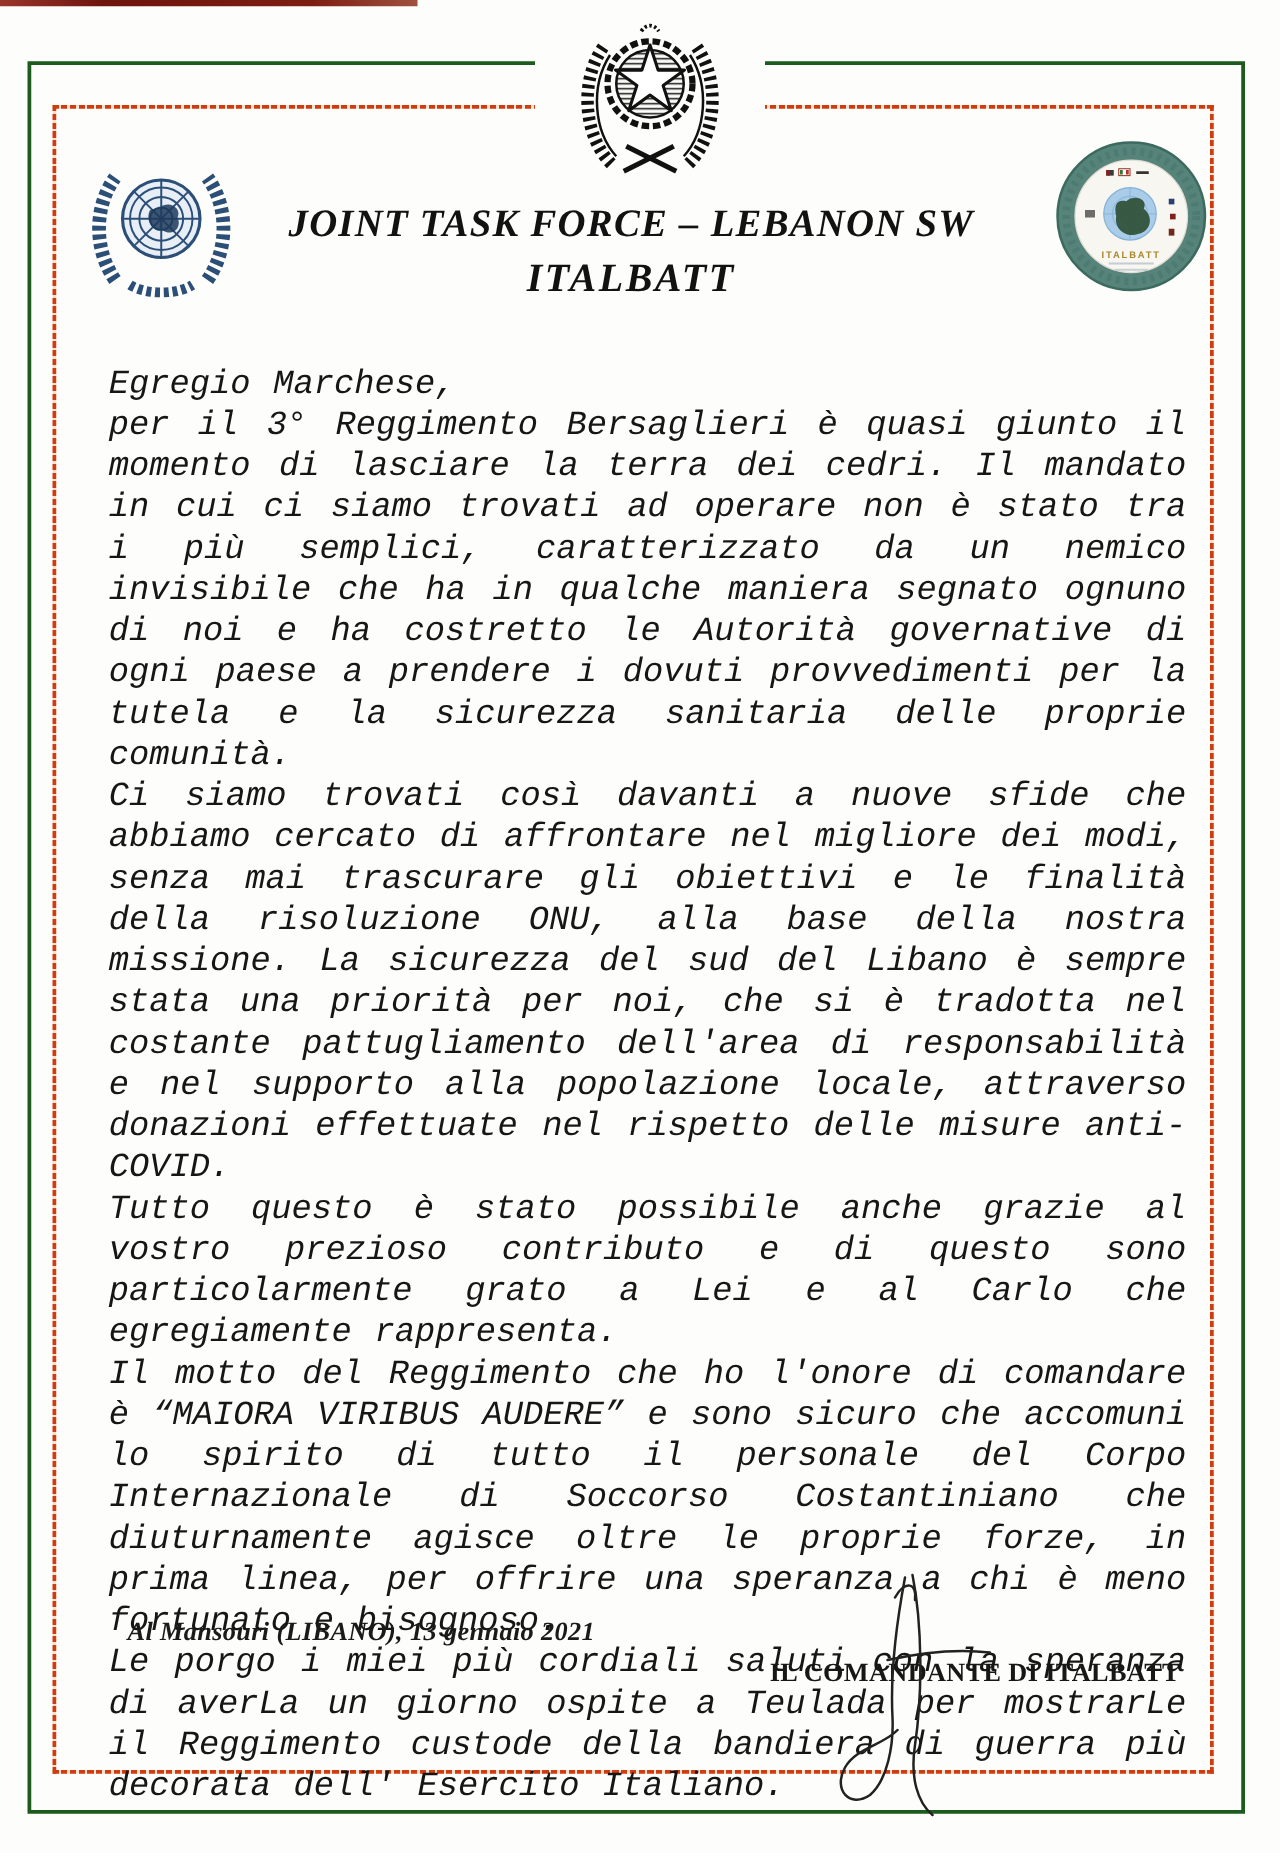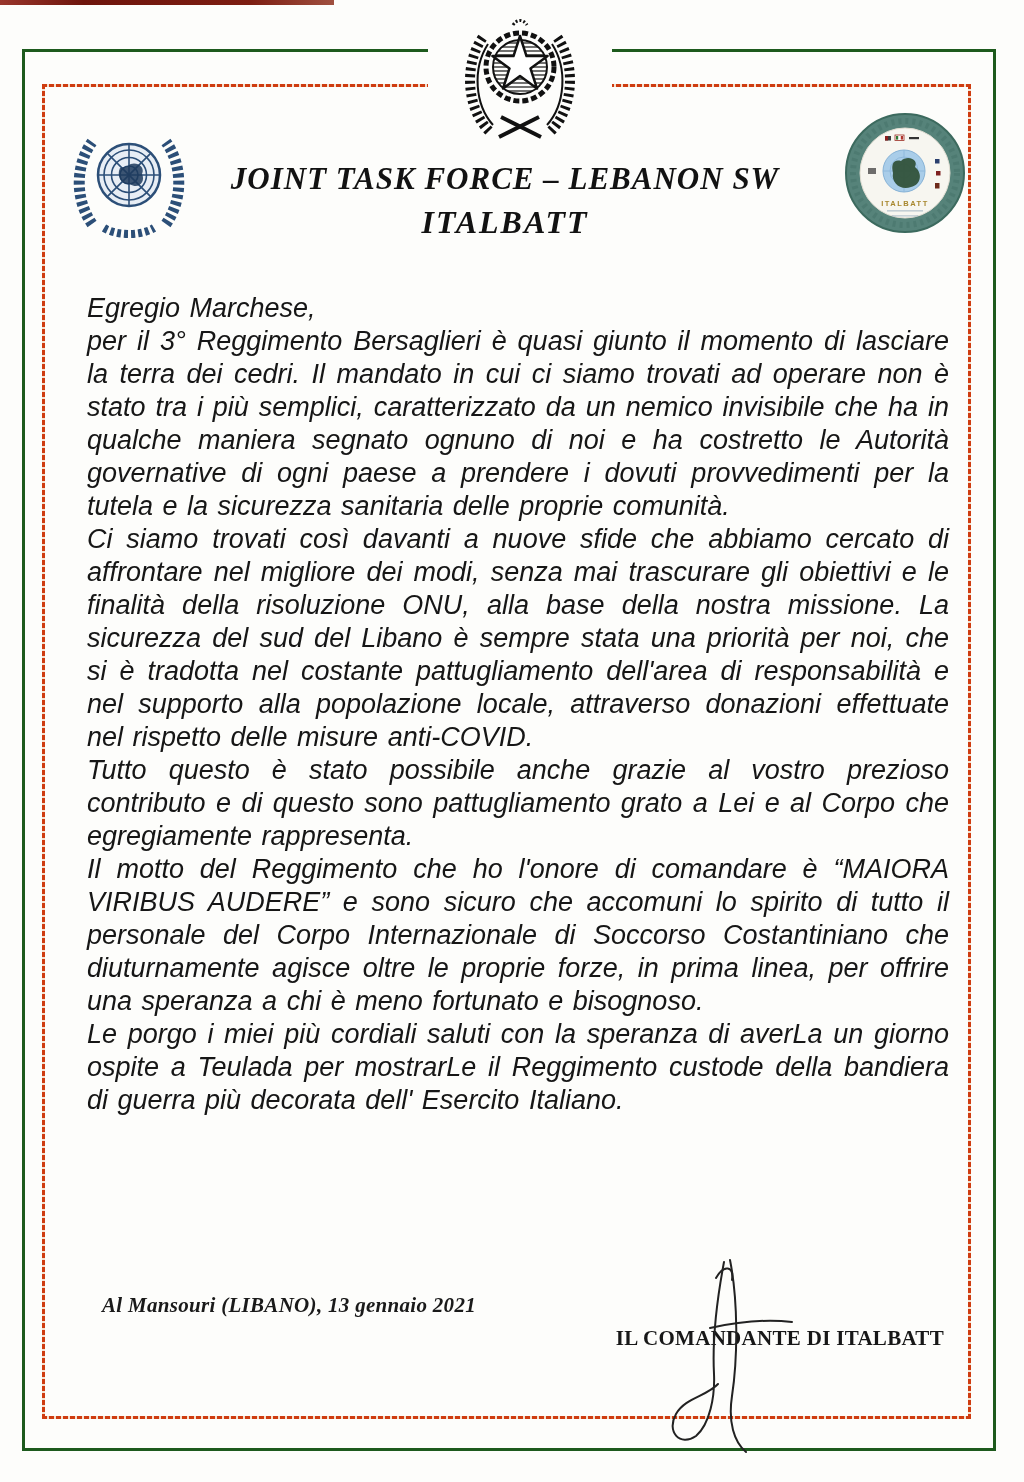--- a/index.html
+++ b/index.html
@@ -32,21 +32,21 @@
   .title-line1{
     font:bold italic 31px/42px "Liberation Serif", serif;letter-spacing:1px;
     white-space:nowrap;
     text-align:center;
   }
   .title-line2{
     font:bold italic 32px/44px "Liberation Serif", serif;letter-spacing:2px;
   }
   .letter-body{
     position:absolute;left:87px;top:292px;width:862px;z-index:2;
-    font-style:italic;font-family:Liberation Sans, sans-serif;
+    font-style:italic;font-family:Liberation Mono, monospace;
     font-size:27px;line-height:33px;color:#161616;
     text-align:justify;word-spacing:2px;
   }
   .letter-body p{margin:0;}
   .dateline{
     position:absolute;left:102px;top:1292px;z-index:2;
     font:bold italic 21px/26px "Liberation Serif", serif;color:#1a1a1a;
     letter-spacing:.3px;
   }
   .sig-block{
@@ -133,21 +133,21 @@
 
 <div class="title-block">
   <div class="title-line1">JOINT TASK FORCE – LEBANON SW</div>
   <div class="title-line2">ITALBATT</div>
 </div>
 
 <div class="letter-body">
   <p>Egregio Marchese,</p>
   <p>per il 3° Reggimento Bersaglieri è quasi giunto il momento di lasciare la terra dei cedri. Il mandato in cui ci siamo trovati ad operare non è stato tra i più semplici, caratterizzato da un nemico invisibile che ha in qualche maniera segnato ognuno di noi e ha costretto le Autorità governative di ogni paese a prendere i dovuti provvedimenti per la tutela e la sicurezza sanitaria delle proprie comunità.</p>
   <p>Ci siamo trovati così davanti a nuove sfide che abbiamo cercato di affrontare nel migliore dei modi, senza mai trascurare gli obiettivi e le finalità della risoluzione ONU, alla base della nostra missione. La sicurezza del sud del Libano è sempre stata una priorità per noi, che si è tradotta nel costante pattugliamento dell'area di responsabilità e nel supporto alla popolazione locale, attraverso donazioni effettuate nel rispetto delle misure anti-COVID.</p>
-  <p>Tutto questo è stato possibile anche grazie al vostro prezioso contributo e di questo sono pattugliamento grato a Lei e al Corpo che egregiamente rappresenta.</p>
+  <p>Tutto questo è stato possibile anche grazie al vostro prezioso contributo e di questo sono particolarmente grato a Lei e al Carlo che egregiamente rappresenta.</p>
   <p>Il motto del Reggimento che ho l'onore di comandare è “MAIORA VIRIBUS AUDERE” e sono sicuro che accomuni lo spirito di tutto il personale del Corpo Internazionale di Soccorso Costantiniano che diuturnamente agisce oltre le proprie forze, in prima linea, per offrire una speranza a chi è meno fortunato e bisognoso.</p>
   <p>Le porgo i miei più cordiali saluti con la speranza di averLa un giorno ospite a Teulada per mostrarLe il Reggimento custode della bandiera di guerra più decorata dell' Esercito Italiano.</p>
 </div>
 
 <div class="dateline">Al Mansouri (LIBANO), 13 gennaio 2021</div>
 
 <div class="sig-block">
   <div>IL COMANDANTE DI ITALBATT</div>
 </div>
 

